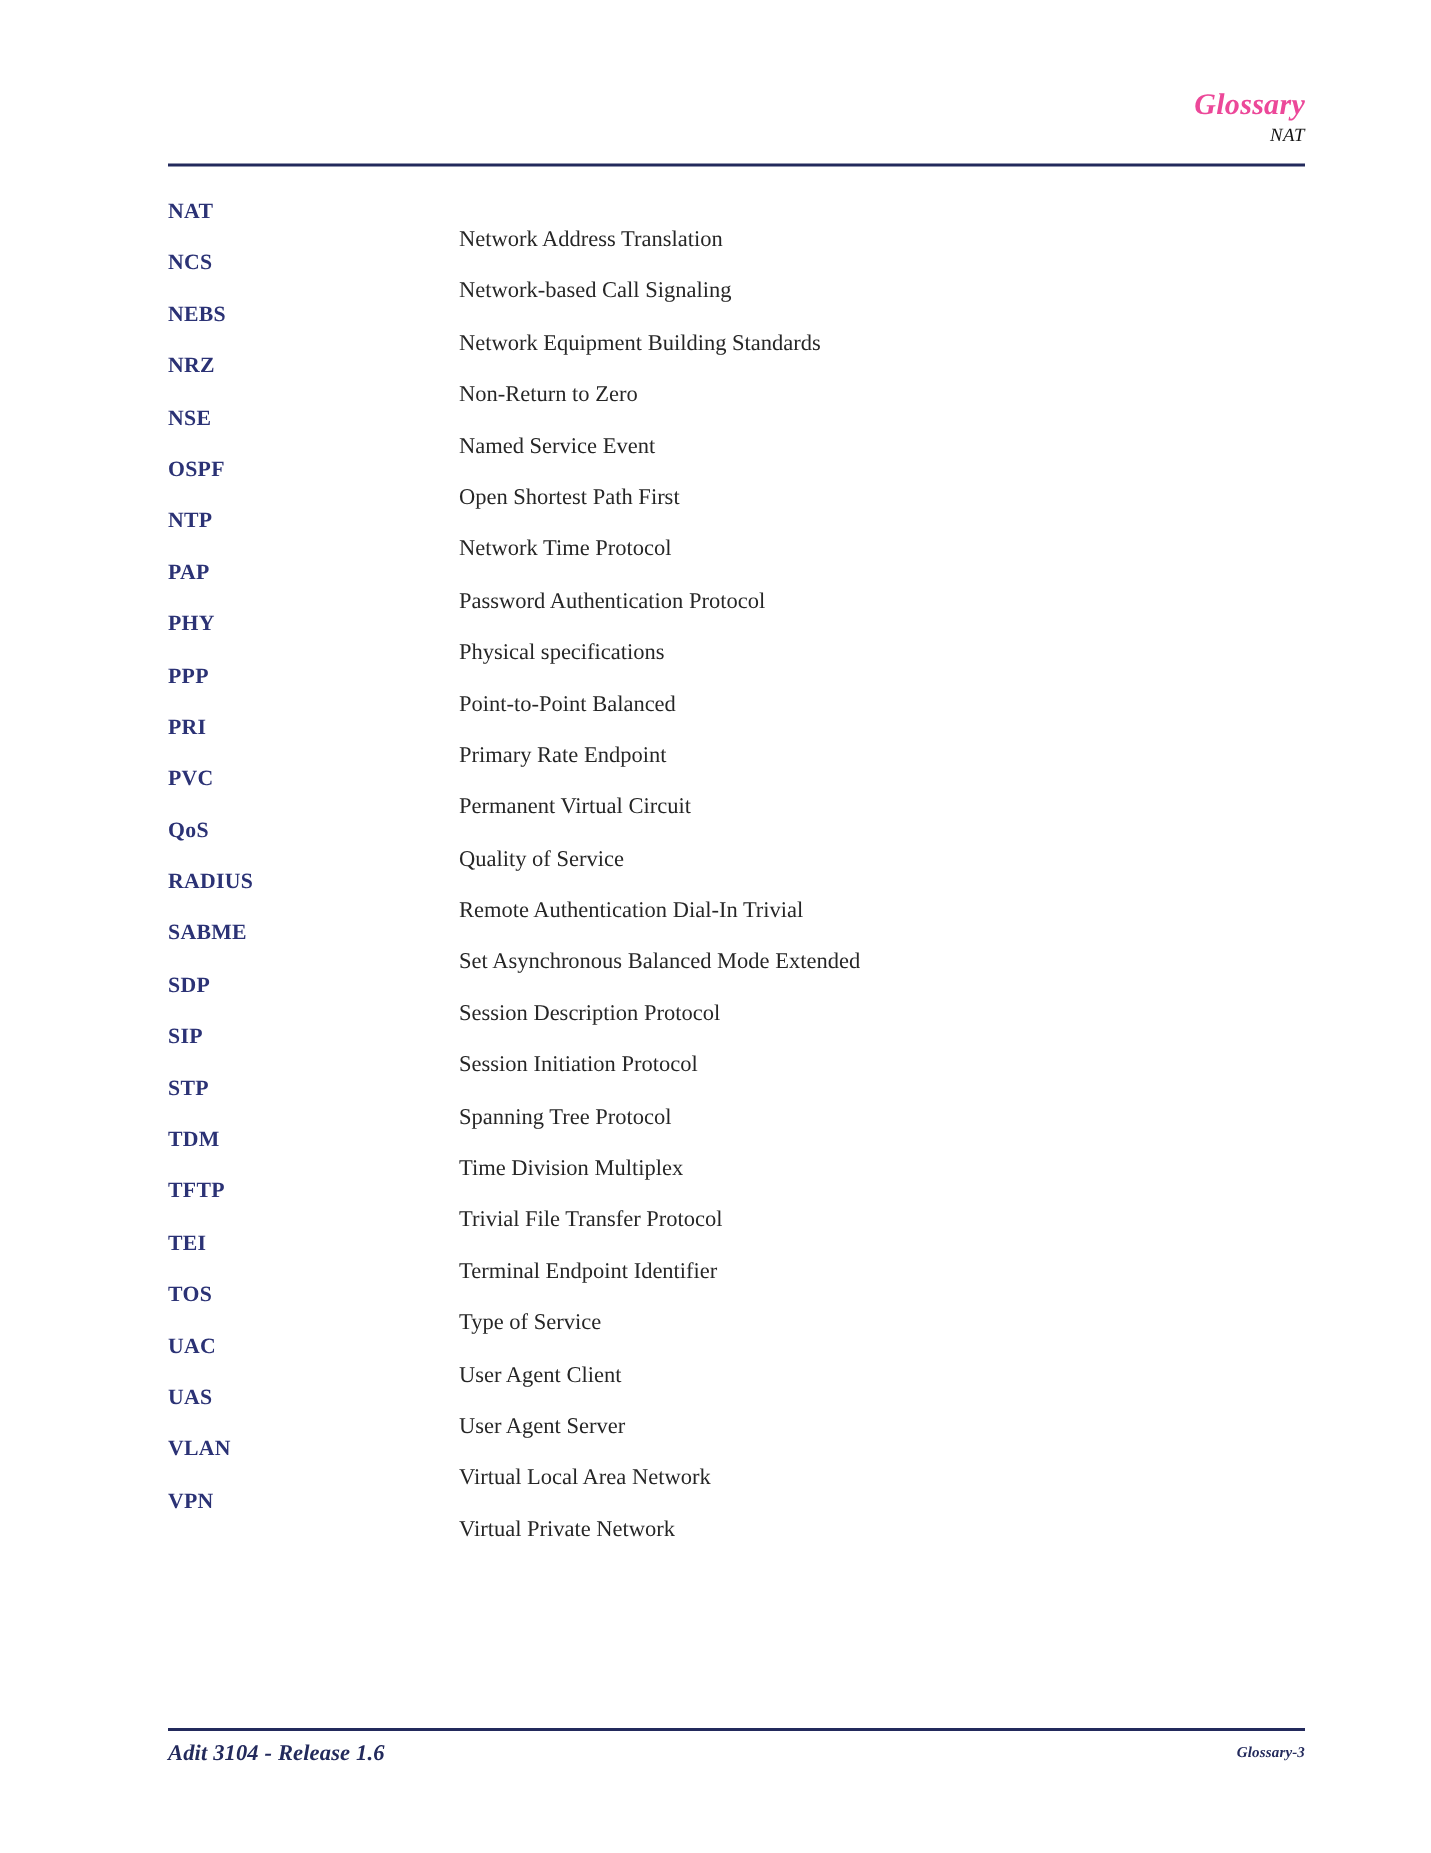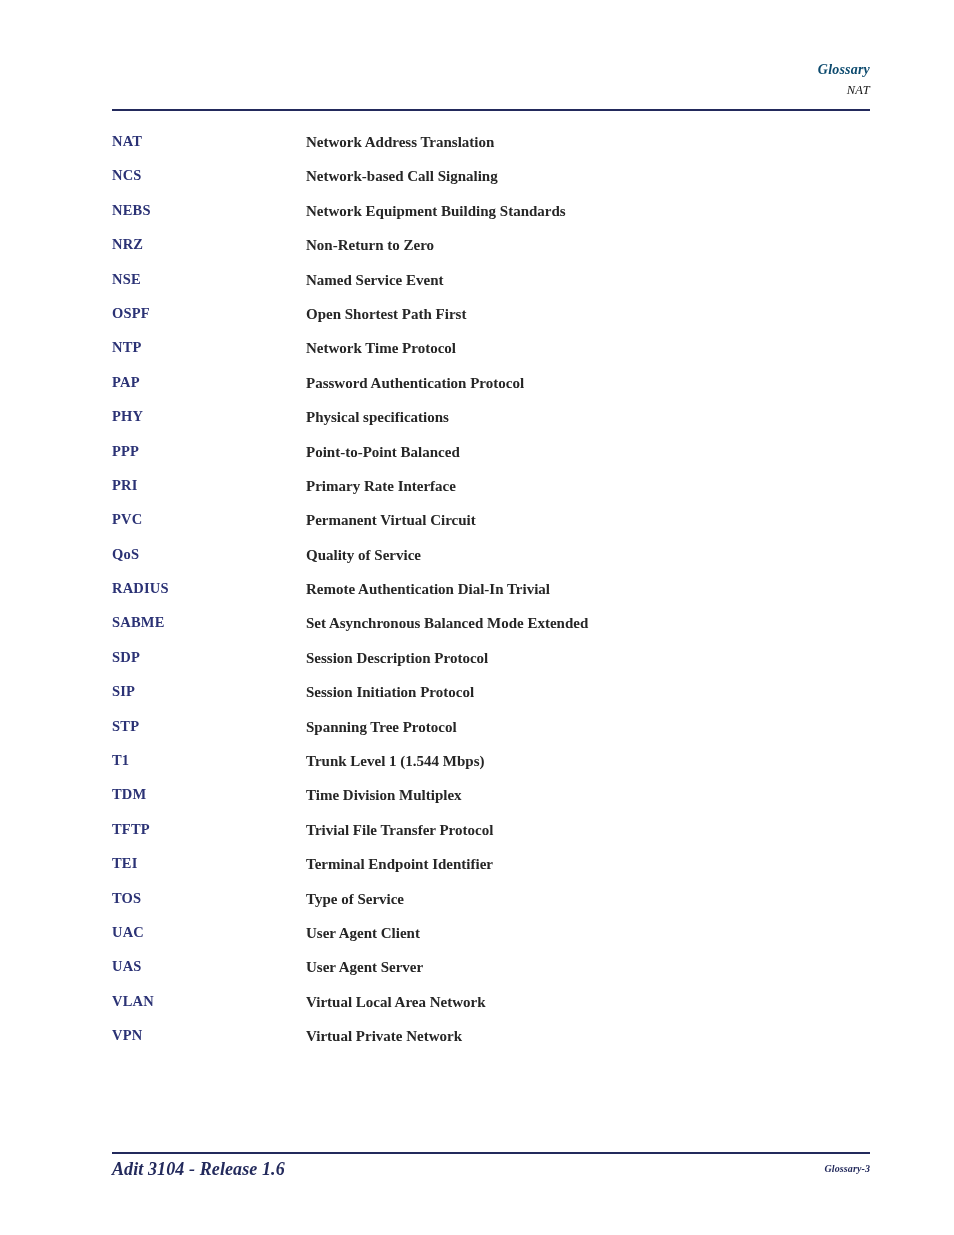--- a/index.html
+++ b/index.html
@@ -27,23 +27,23 @@
     left: 112px;
     top: 58px;
     width: 758px;
     text-align: right;
   }
   .header-title {
     display: block;
     font-family: "Liberation Serif", "DejaVu Serif", serif;
     font-weight: bold;
     font-style: italic;
-    font-size: 14px;
+    font-size: 20px;
     line-height: 24px;
-    color: #0c4a6e;
+    color: #ec4899;
     letter-spacing: 0.2px;
   }
   .header-subtitle {
     display: block;
     font-family: "Liberation Serif", "DejaVu Serif", serif;
     font-style: italic;
     font-weight: normal;
     font-size: 12.5px;
     line-height: 17px;
     color: #141414;
@@ -78,24 +78,24 @@
     font-family: "Liberation Serif", "DejaVu Serif", serif;
     font-weight: bold;
     font-size: 14.5px;
     line-height: 19px;
     color: #2b3275;
     letter-spacing: 0.2px;
   }
   .definition {
     position: absolute;
     left: 194px;
-    top: 1px;
+    top: 19px;
     width: 560px;
     font-family: "Liberation Serif", "DejaVu Serif", serif;
-    font-weight: bold;
+    font-weight: normal;
     font-size: 15px;
     line-height: 19px;
     color: #262626;
   }
 
   
   .footer-rule {
     position: absolute;
     left: 112px;
     top: 1152px;
@@ -110,21 +110,21 @@
     width: 758px;
     height: 20px;
   }
   .footer-left {
     position: absolute;
     left: 0;
     top: 0;
     font-family: "Liberation Serif", "DejaVu Serif", serif;
     font-style: italic;
     font-weight: bold;
-    font-size: 18px;
+    font-size: 15px;
     line-height: 20px;
     color: #232a5c;
     letter-spacing: 0.1px;
   }
   .footer-right {
     position: absolute;
     right: 0;
     top: 0;
     font-family: "Liberation Serif", "DejaVu Serif", serif;
     font-style: italic;
@@ -183,21 +183,21 @@
       <div class="glossary-row">
         <span class="term">PHY</span>
         <span class="definition">Physical specifications</span>
       </div>
       <div class="glossary-row">
         <span class="term">PPP</span>
         <span class="definition">Point-to-Point Balanced</span>
       </div>
       <div class="glossary-row">
         <span class="term">PRI</span>
-        <span class="definition">Primary Rate Interface</span>
+        <span class="definition">Primary Rate Endpoint</span>
       </div>
       <div class="glossary-row">
         <span class="term">PVC</span>
         <span class="definition">Permanent Virtual Circuit</span>
       </div>
       <div class="glossary-row">
         <span class="term">QoS</span>
         <span class="definition">Quality of Service</span>
       </div>
       <div class="glossary-row">
@@ -212,24 +212,20 @@
         <span class="term">SDP</span>
         <span class="definition">Session Description Protocol</span>
       </div>
       <div class="glossary-row">
         <span class="term">SIP</span>
         <span class="definition">Session Initiation Protocol</span>
       </div>
       <div class="glossary-row">
         <span class="term">STP</span>
         <span class="definition">Spanning Tree Protocol</span>
-      </div>
-      <div class="glossary-row">
-        <span class="term">T1</span>
-        <span class="definition">Trunk Level 1 (1.544 Mbps)</span>
       </div>
       <div class="glossary-row">
         <span class="term">TDM</span>
         <span class="definition">Time Division Multiplex</span>
       </div>
       <div class="glossary-row">
         <span class="term">TFTP</span>
         <span class="definition">Trivial File Transfer Protocol</span>
       </div>
       <div class="glossary-row">

